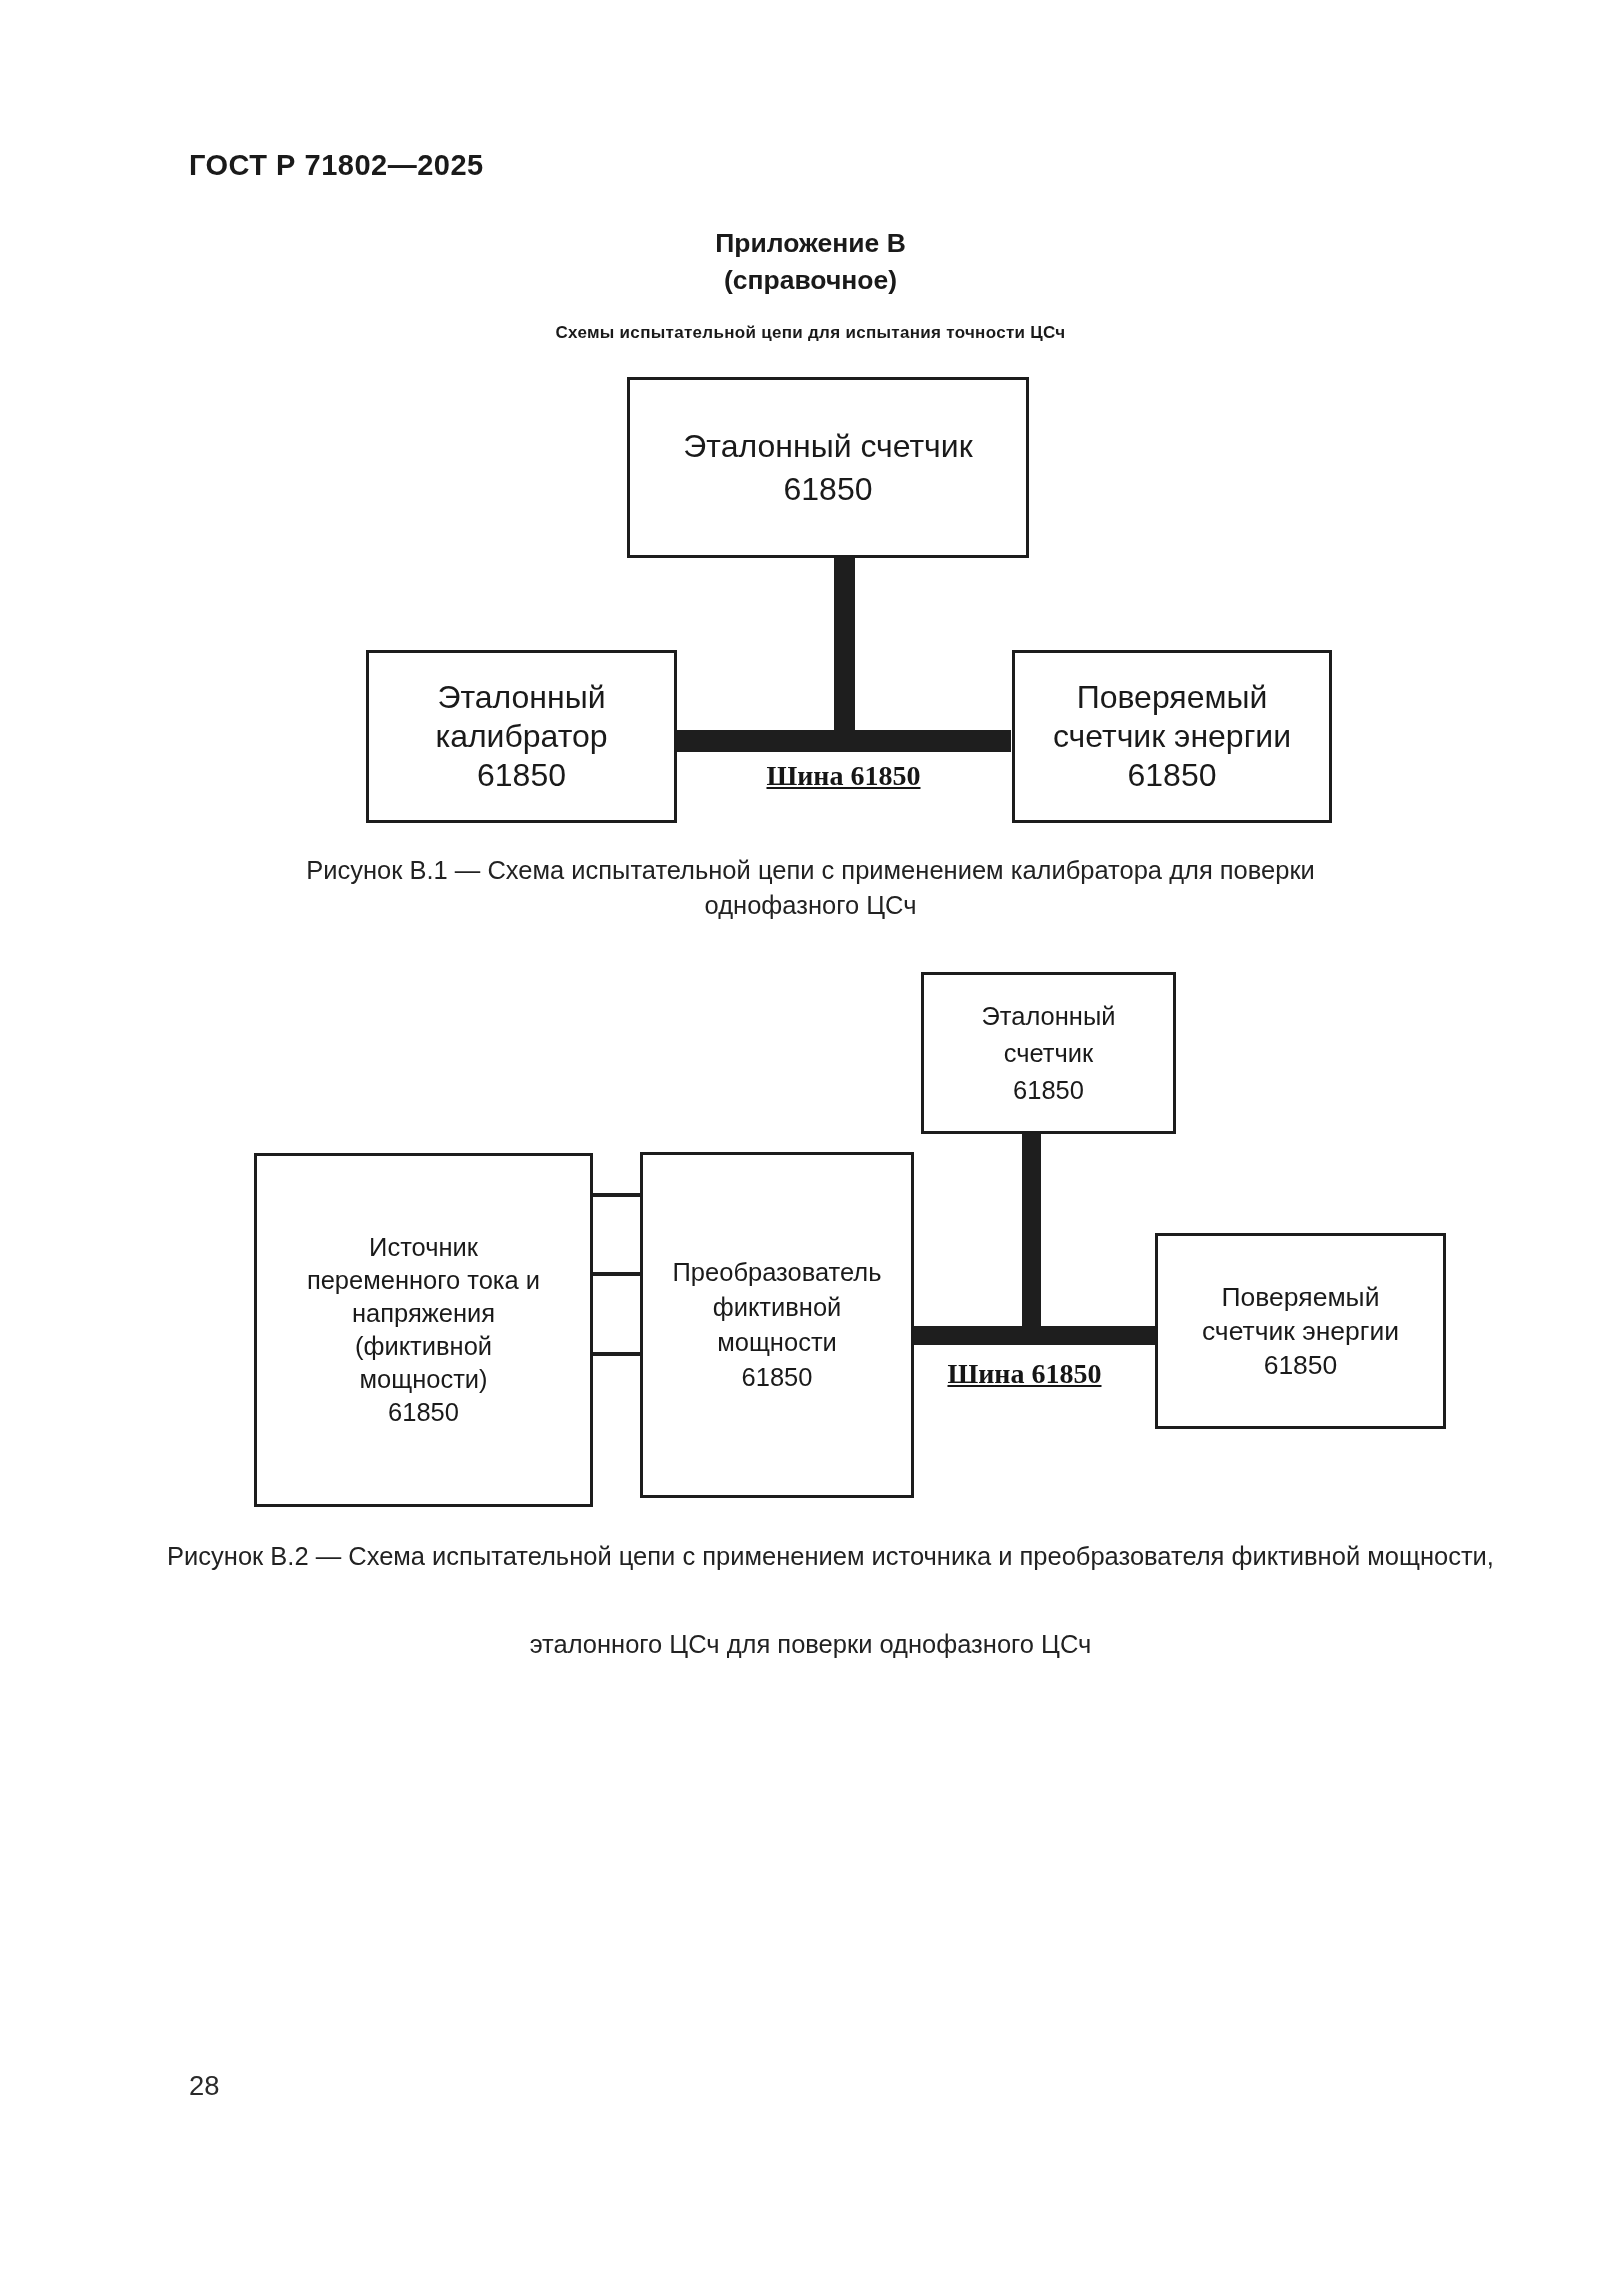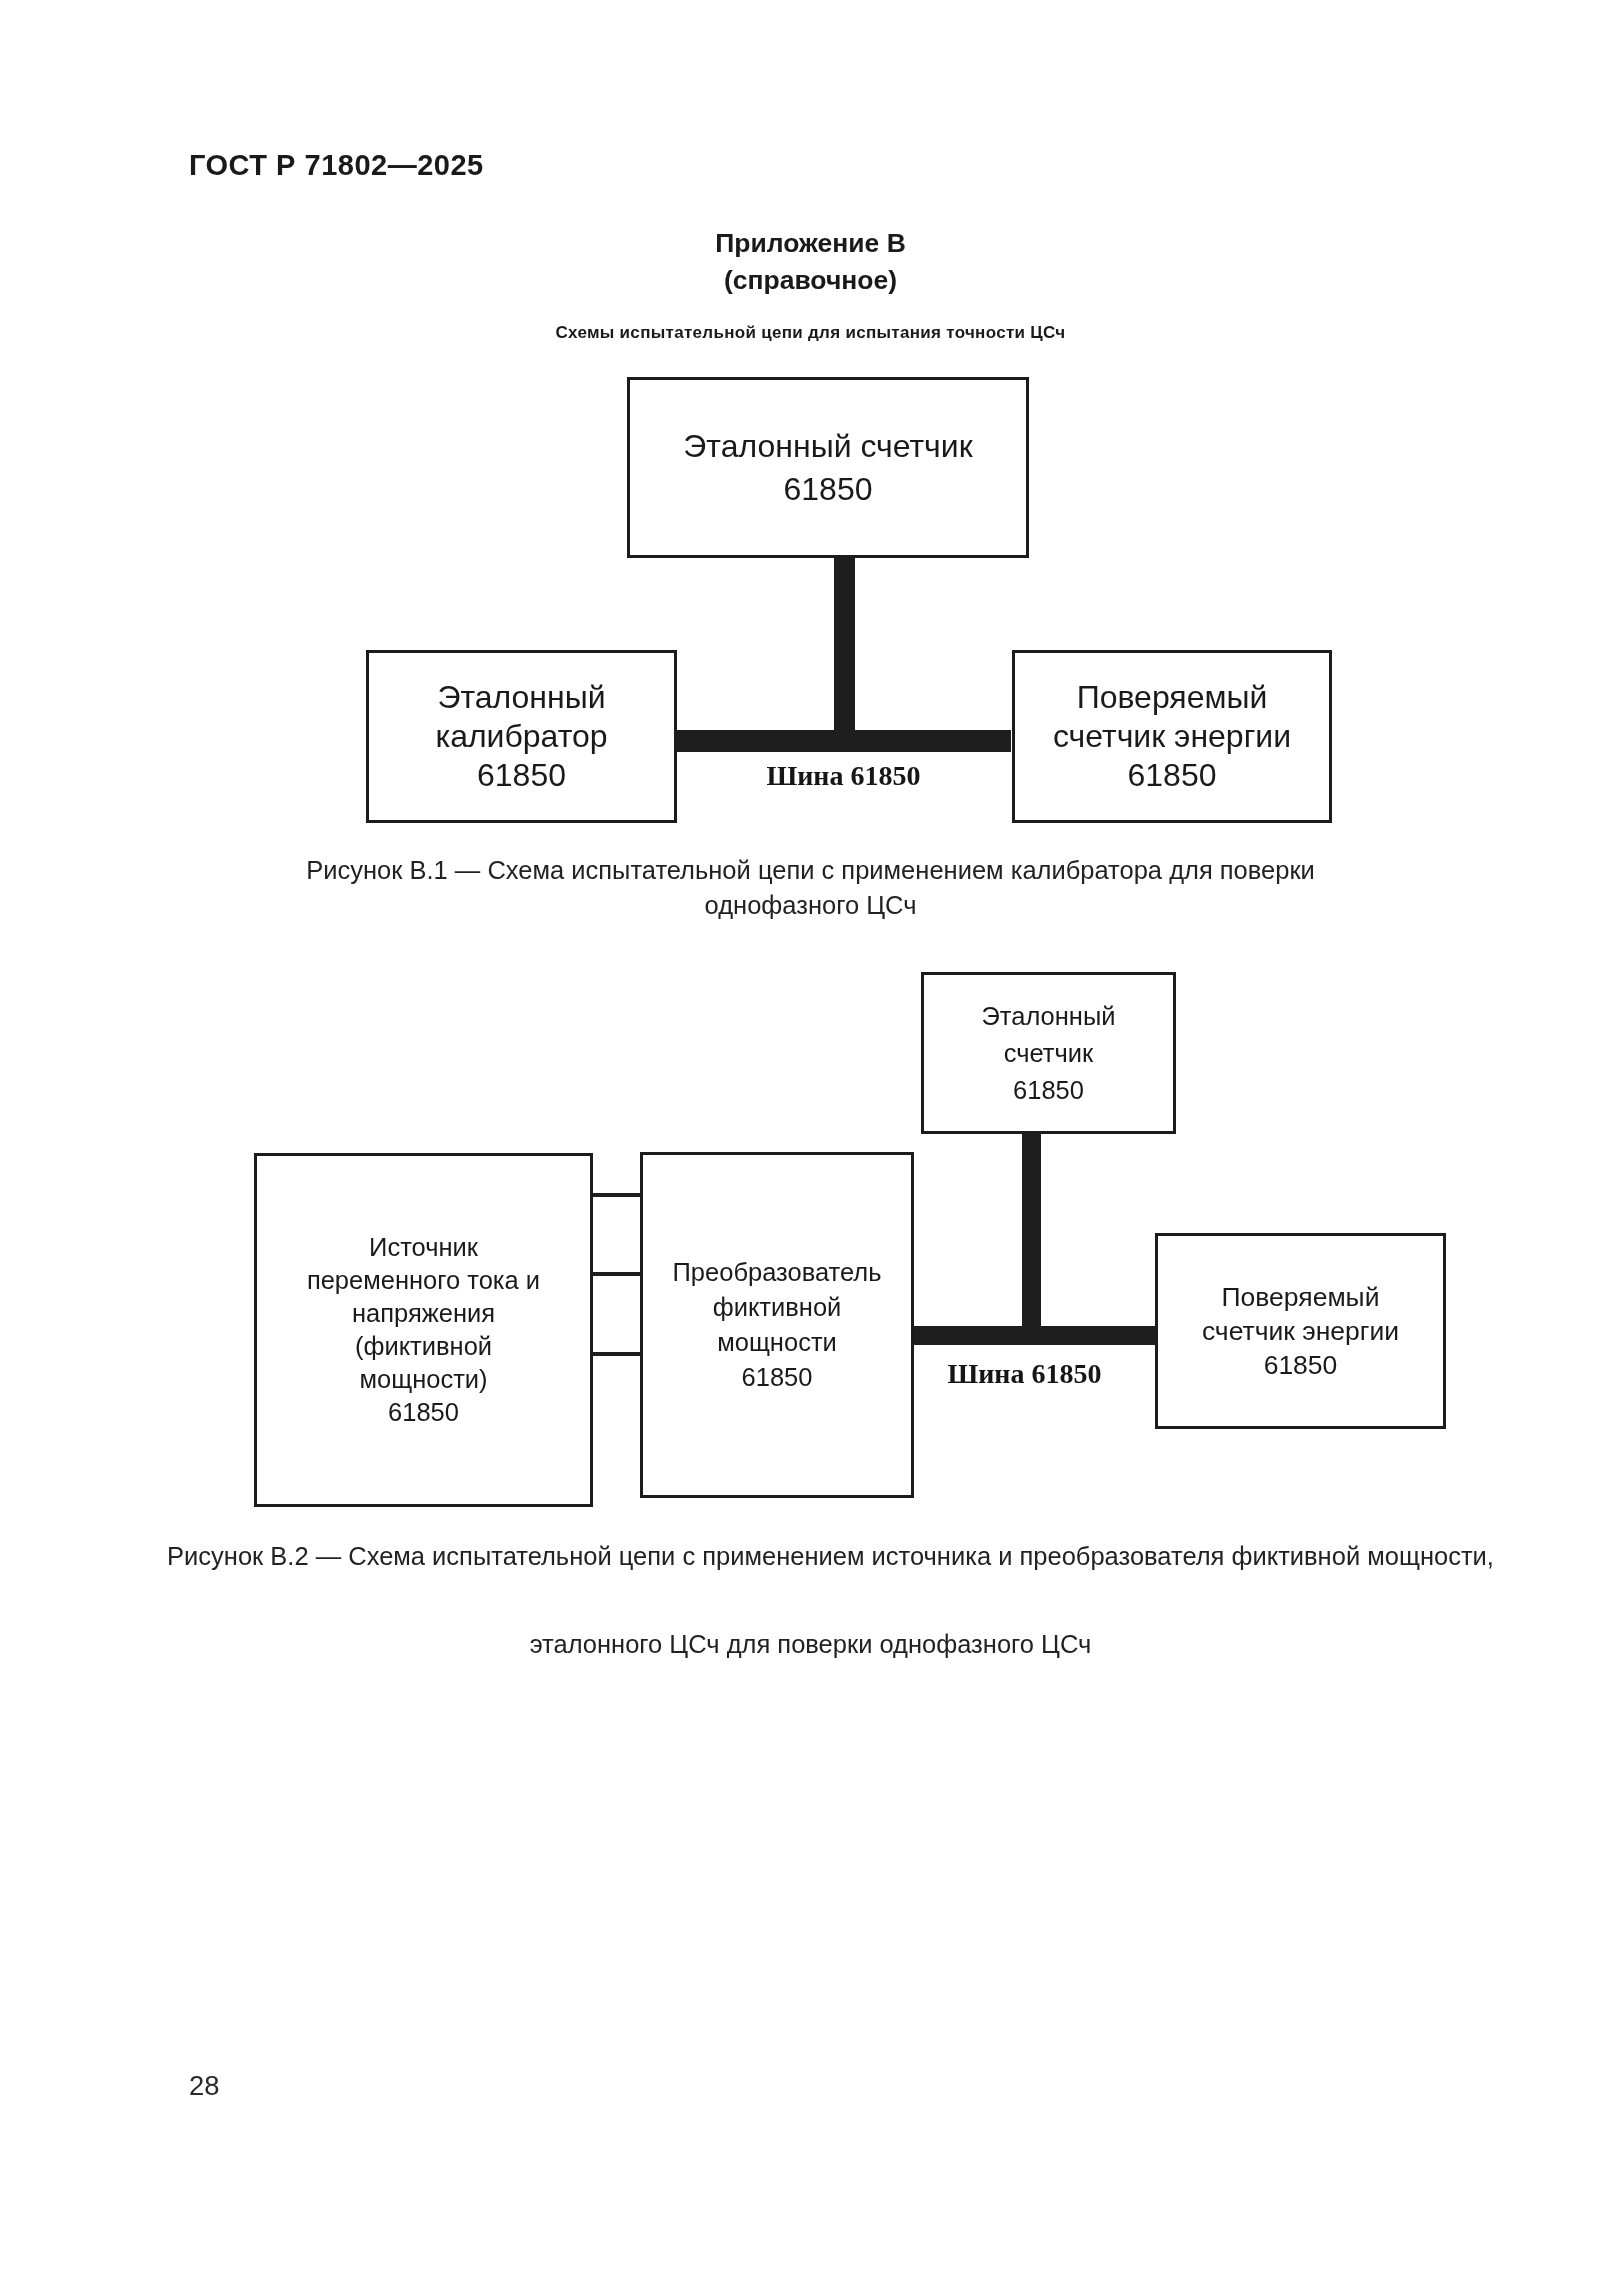--- a/index.html
+++ b/index.html
@@ -35,20 +35,21 @@
   .f2box{font-size:25.5px;line-height:34px;}
   .bus{position:absolute;background:#1e1e1e;}
   .wire{position:absolute;background:#1e1e1e;}
   .bus-label{
     position:absolute;
     font-family:"Liberation Serif", serif;
     font-weight:600;
     font-size:28px;
     text-align:center;
     color:#161616;
+    text-decoration:underline;
   }
   .caption{
     left:0;width:1621px;text-align:center;
     font-size:25.5px;line-height:35px;color:#222;
   }
   .page-number{
     left:189px;top:2070px;
     font-size:27.4px;color:#2a2a2a;
   }
 </style>

